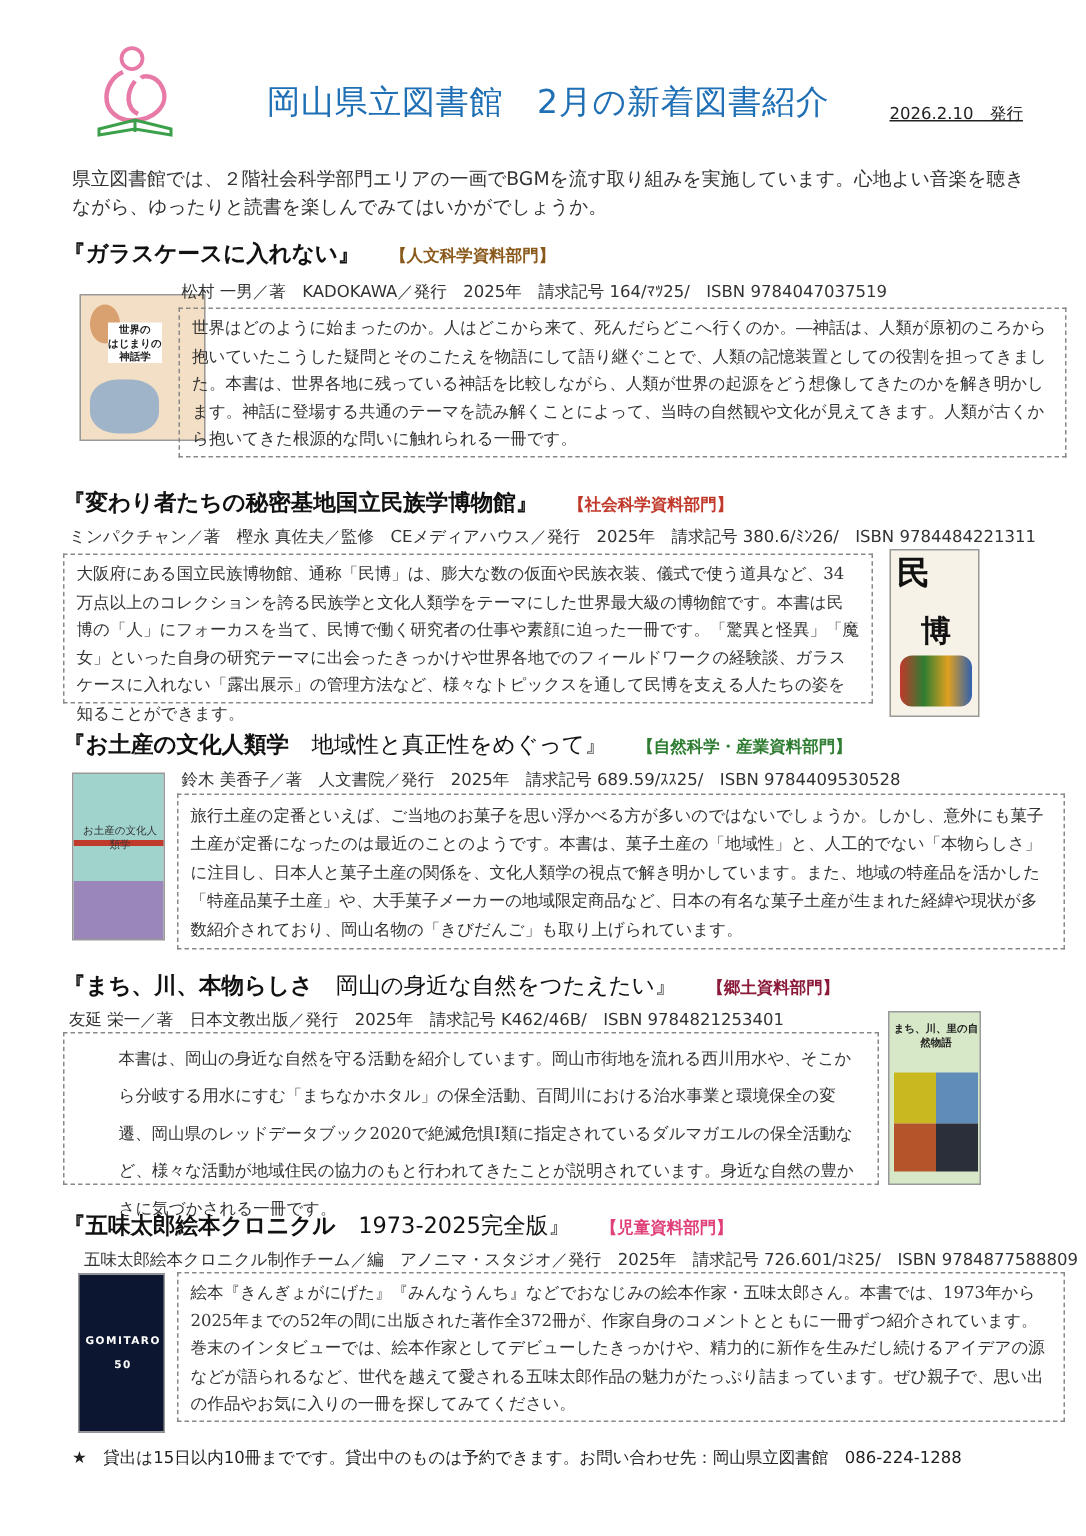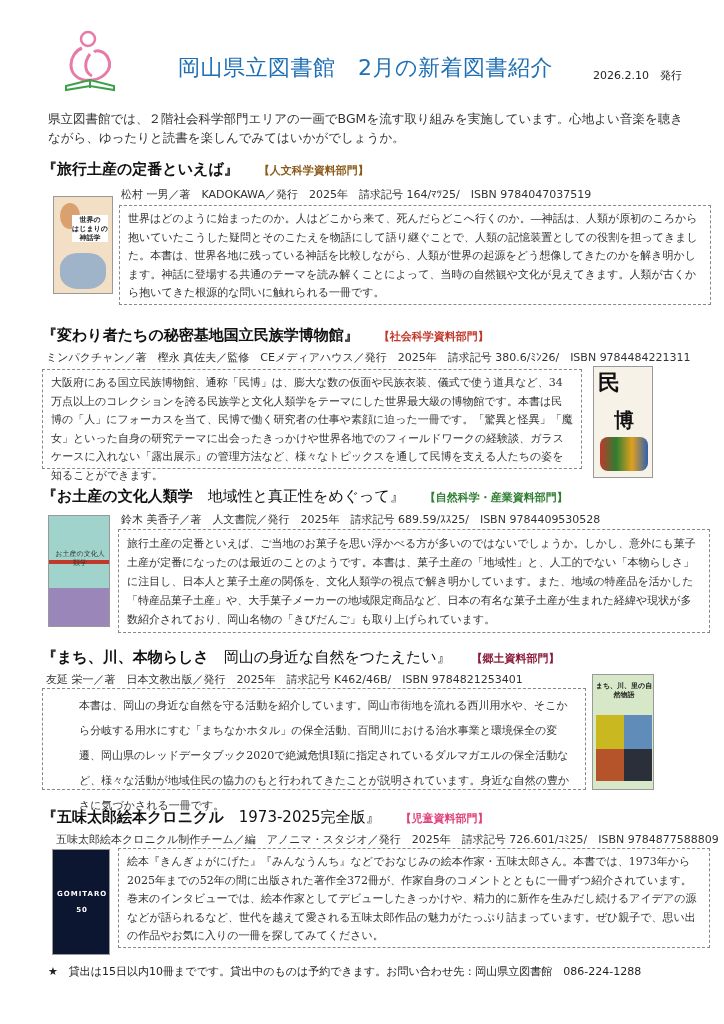--- a/index.html
+++ b/index.html
@@ -1,21 +1,21 @@
 <!DOCTYPE html>
 <html><head>
 <meta charset="utf-8">
 <style>
   html, body { margin: 0; padding: 0; background: #ffffff; }
   body { width: 724px; height: 1024px; position: relative; overflow: hidden;
          font-family: "DejaVu Sans", sans-serif; color: #222; }
   .abs { position: absolute; }
   .logo { left: 62px; top: 30px; width: 56px; height: 66px; }
   .title { left: 178px; top: 53px; font-size: 22px; color: #1f6fb5; letter-spacing: 0.5px; white-space: nowrap; }
-  .date { left: 593px; top: 68px; font-size: 11px; color: #222; white-space: nowrap; }
+  .date { left: 593px; top: 68px; font-size: 11px; color: #222; white-space: nowrap; text-decoration: underline; }
   .intro { left: 48px; top: 109px; width: 640px; font-size: 12.5px; line-height: 19px; color: #333; }
 
   .book-title { font-size: 15px; font-weight: bold; color: #111; white-space: nowrap; }
   .book-title .sub { font-weight: normal; }
   .dept { font-size: 11px; font-weight: bold; margin-left: 20px; }
   .meta { font-size: 11px; color: #333; white-space: nowrap; }
   .desc { border: 1px dashed #888; font-family: "DejaVu Serif", serif; font-size: 11px;
           color: #333; padding: 4px 8px; box-sizing: border-box; }
   .cover { box-sizing: border-box; border: 1px solid #999; overflow: hidden; }
   .cover-label { font-family: "DejaVu Serif", serif; font-size: 7px; line-height: 9px; text-align: center; }
@@ -31,23 +31,23 @@
     <path d="M28 24 C22 32,22 42,30 46" fill="none" stroke="#e87aa8" stroke-width="3"></path>
     <path d="M4 56 L28 50 L52 56 L52 60 L28 56 L4 60 Z" fill="none" stroke="#3aa04a" stroke-width="2"></path>
     <line x1="28" y1="50" x2="28" y2="58" stroke="#3aa04a" stroke-width="2"></line>
   </svg>
 </div>
 <div class="abs title">岡山県立図書館　2月の新着図書紹介</div>
 <div class="abs date">2026.2.10　発行</div>
 <div class="abs intro">県立図書館では、２階社会科学部門エリアの一画でBGMを流す取り組みを実施しています。心地よい音楽を聴きながら、ゆったりと読書を楽しんでみてはいかがでしょうか。</div>
 
 <div class="abs book-title" style="left:42px; top:160px;">
-  <span>『旅行土産の定番といえば』</span><span class="sub"></span><span class="dept" style="color:#8a5a1c;">【人文科学資料部門】</span>
+  <span>『ガラスケースに入れない』</span><span class="sub"></span><span class="dept" style="color:#8a5a1c;">【人文科学資料部門】</span>
 </div>
-<div class="abs cover" style="left:53px; top:196px; width:60px; height:98px; background:#f3dfc6;">
+<div class="abs cover" style="left:53px; top:196px; width:84px; height:98px; background:#f3dfc6;">
   <div style="position:absolute; left:6px; top:6px; width:20px; height:26px; border-radius:50%; background:#d9a070;"></div>
   <div style="position:absolute; left:6px; top:56px; width:46px; height:36px; border-radius:40%; background:#9fb4c9;"></div>
   <div class="cover-label" style="position:absolute; left:18px; top:18px; width:36px; background:#fff; white-space:pre-line; font-weight:bold;">世界の
 はじまりの
 神話学</div>
 </div>
 <div class="abs meta" style="left:121px; top:187px;">松村 一男／著　KADOKAWA／発行　2025年　請求記号 164/ﾏﾂ25/　ISBN 9784047037519</div>
 <div class="abs desc" style="left:119px; top:205px; width:592px; height:100px; line-height:18.5px;">世界はどのように始まったのか。人はどこから来て、死んだらどこへ行くのか。―神話は、人類が原初のころから抱いていたこうした疑問とそのこたえを物語にして語り継ぐことで、人類の記憶装置としての役割を担ってきました。本書は、世界各地に残っている神話を比較しながら、人類が世界の起源をどう想像してきたのかを解き明かします。神話に登場する共通のテーマを読み解くことによって、当時の自然観や文化が見えてきます。人類が古くから抱いてきた根源的な問いに触れられる一冊です。</div>
 
 <div class="abs book-title" style="left:42px; top:326px;">

